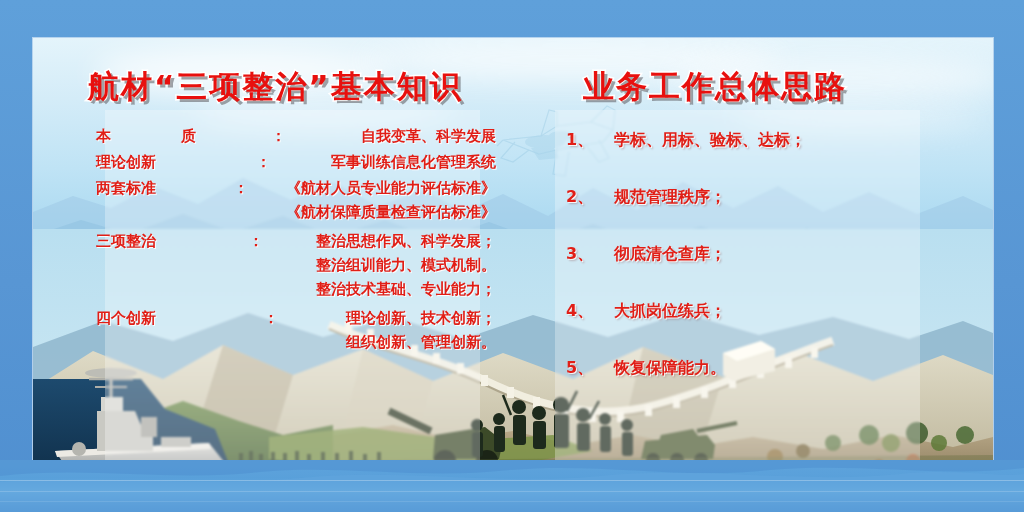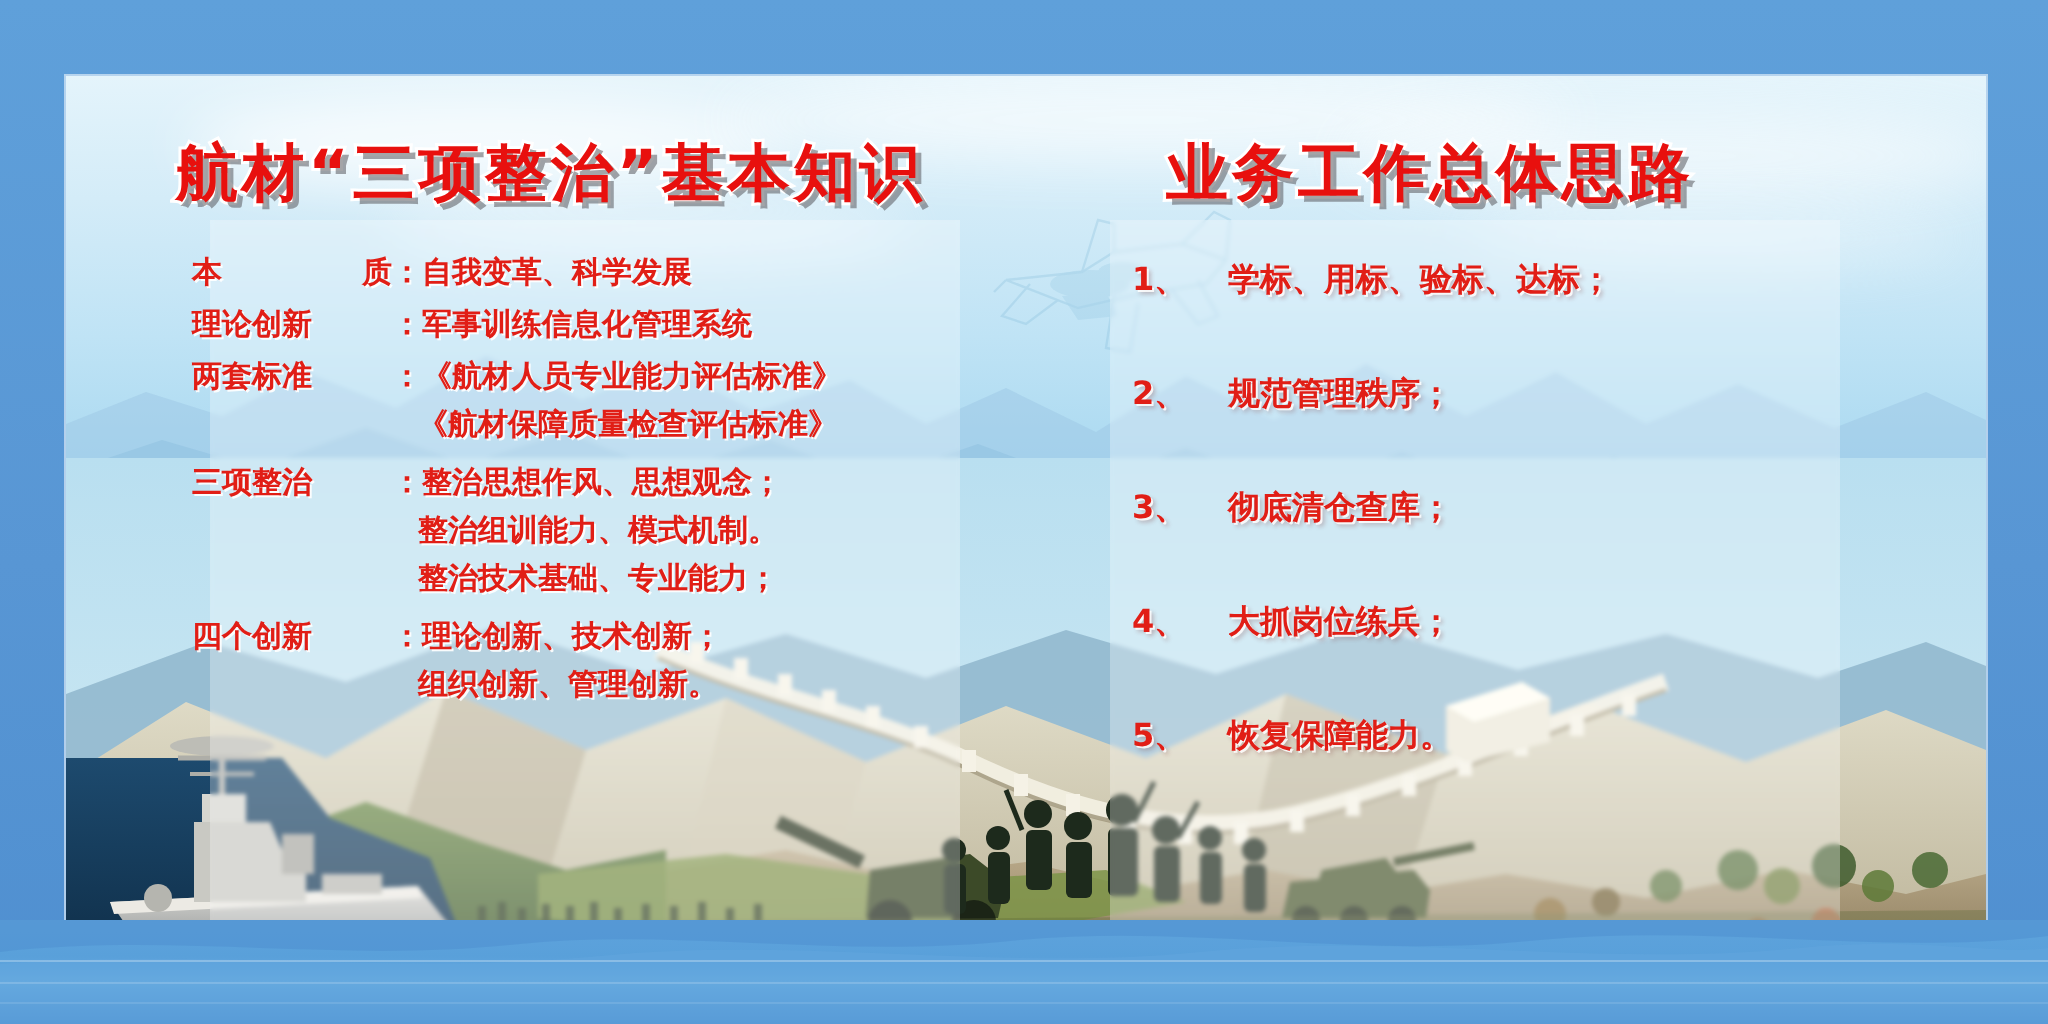--- a/index.html
+++ b/index.html
@@ -50,20 +50,21 @@
     text-shadow:3px 3px 0 rgba(90,90,95,.55);
   }
   #titleL{left:88px;top:66px;}
   #titleR{left:583px;top:66px;}
 
   
   #leftlist{position:absolute;left:96px;top:127px;width:400px;}
   .lrow{
     display:flex;align-items:baseline;white-space:nowrap;
     margin-bottom:7px;
+    justify-content:space-between;
   }
   .lrow.cont{margin-top:-2px;}
   .lab{
     display:inline-block;width:100px;text-align:justify;
     color:#e11e16;font-weight:bold;font-size:15px;
     text-shadow:1px 1px 0 rgba(255,255,255,.9);
   }
   .lab.sp{ text-align-last:justify; }
   .val{
     color:#e11e16;font-weight:bold;font-size:15px;
@@ -336,21 +337,21 @@
     </div>
 
     <div class="lrow cont">
       <span class="indent"></span>
       <span class="val">《航材保障质量检查评估标准》</span>
     </div>
 
     <div class="lrow" style="margin-top:10px;">
       <span class="lab">三项整治</span>
       <span class="val">：</span>
-      <span class="val">整治思想作风、思想观念；</span>
+      <span class="val">整治思想作风、科学发展；</span>
     </div>
 
     <div class="lrow cont">
       <span class="indent"></span>
       <span class="val">整治组训能力、模式机制。</span>
     </div>
 
     <div class="lrow cont">
       <span class="indent"></span>
       <span class="val">整治技术基础、专业能力；</span>

